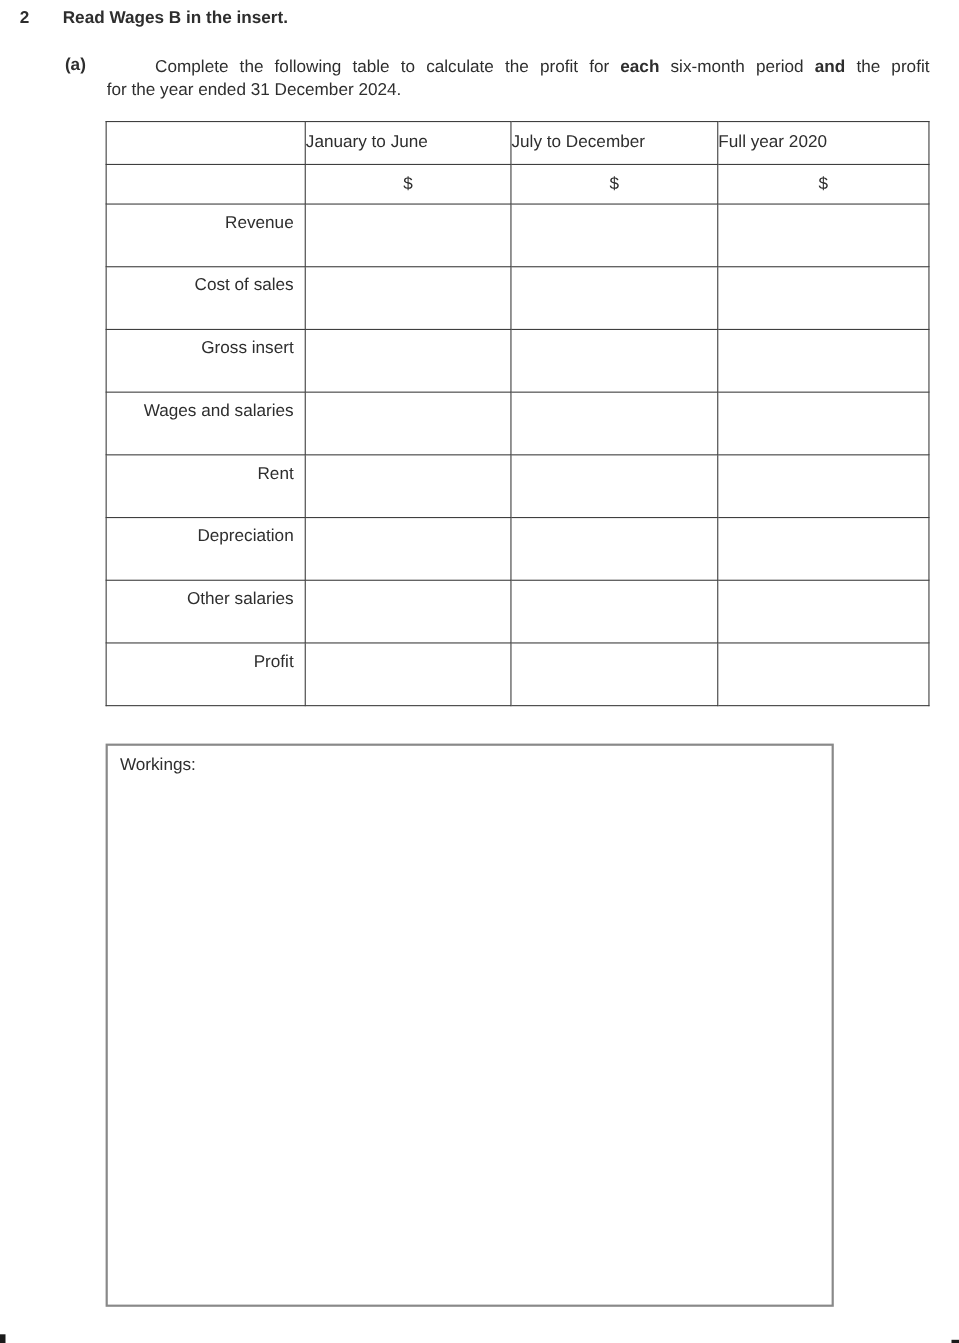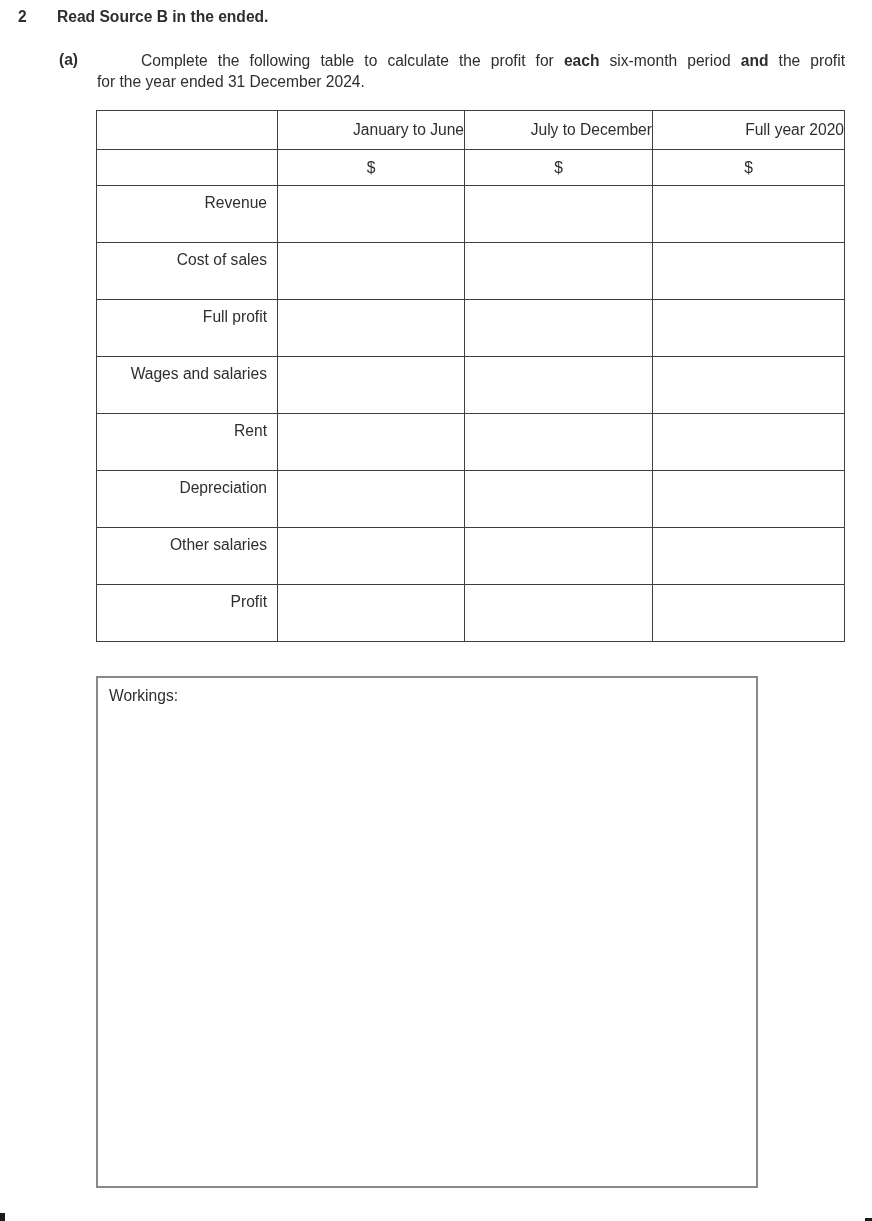--- a/index.html
+++ b/index.html
@@ -36,21 +36,21 @@
     border-collapse: collapse;
     table-layout: fixed;
     font-size: 15.6px;
     color: #2e2e2e;
   }
   .profit-table td {
     border: 1.7px solid #3f3f3f;
     font-weight: normal;
     background: #ffffff;
   }
-  .profit-table tr.hdr td  { height: 39px; text-align: right; vertical-align: middle; }
+  .profit-table tr.hdr td  { height: 39px; text-align: left; vertical-align: middle; }
   .profit-table tr.unit td { height: 36px; text-align: center; vertical-align: middle; }
   .profit-table tr.data td {
     height: 57px;
     vertical-align: top;
     text-align: right;
     padding: 8px 10px;
   }
 
   
   .workings-box {
@@ -68,21 +68,21 @@
   
   .corner-bl { left: 0px;  top: 1213px; width: 5px; height: 8px; background: #1b1b1b; }
   .corner-br { left: 865px; top: 1218px; width: 7px; height: 3px; background: #1b1b1b; }
 </style>
 </head>
 <body>
 
 <div>
 
   <span class="abs q-num">2</span>
-  <span class="abs q-heading">Read Source B in the ended.</span>
+  <span class="abs q-heading">Read Wages B in the insert.</span>
 
   <span class="abs part-label">(a)</span>
 
   <div class="abs instruction">
     <div class="l1"><span>Complete the following table to calculate the profit for</span> <span class="bold">each</span> <span>six-month period</span> <span class="bold">and</span> <span>the profit</span></div>
     <div class="l2">for the year ended 31 December 2024.</div>
   </div>
 
   <table class="profit-table">
     <colgroup>
@@ -110,21 +110,21 @@
         <td></td>
         <td></td>
       </tr>
       <tr class="data">
         <td>Cost of sales</td>
         <td></td>
         <td></td>
         <td></td>
       </tr>
       <tr class="data">
-        <td>Full profit</td>
+        <td>Gross insert</td>
         <td></td>
         <td></td>
         <td></td>
       </tr>
       <tr class="data">
         <td>Wages and salaries</td>
         <td></td>
         <td></td>
         <td></td>
       </tr>

